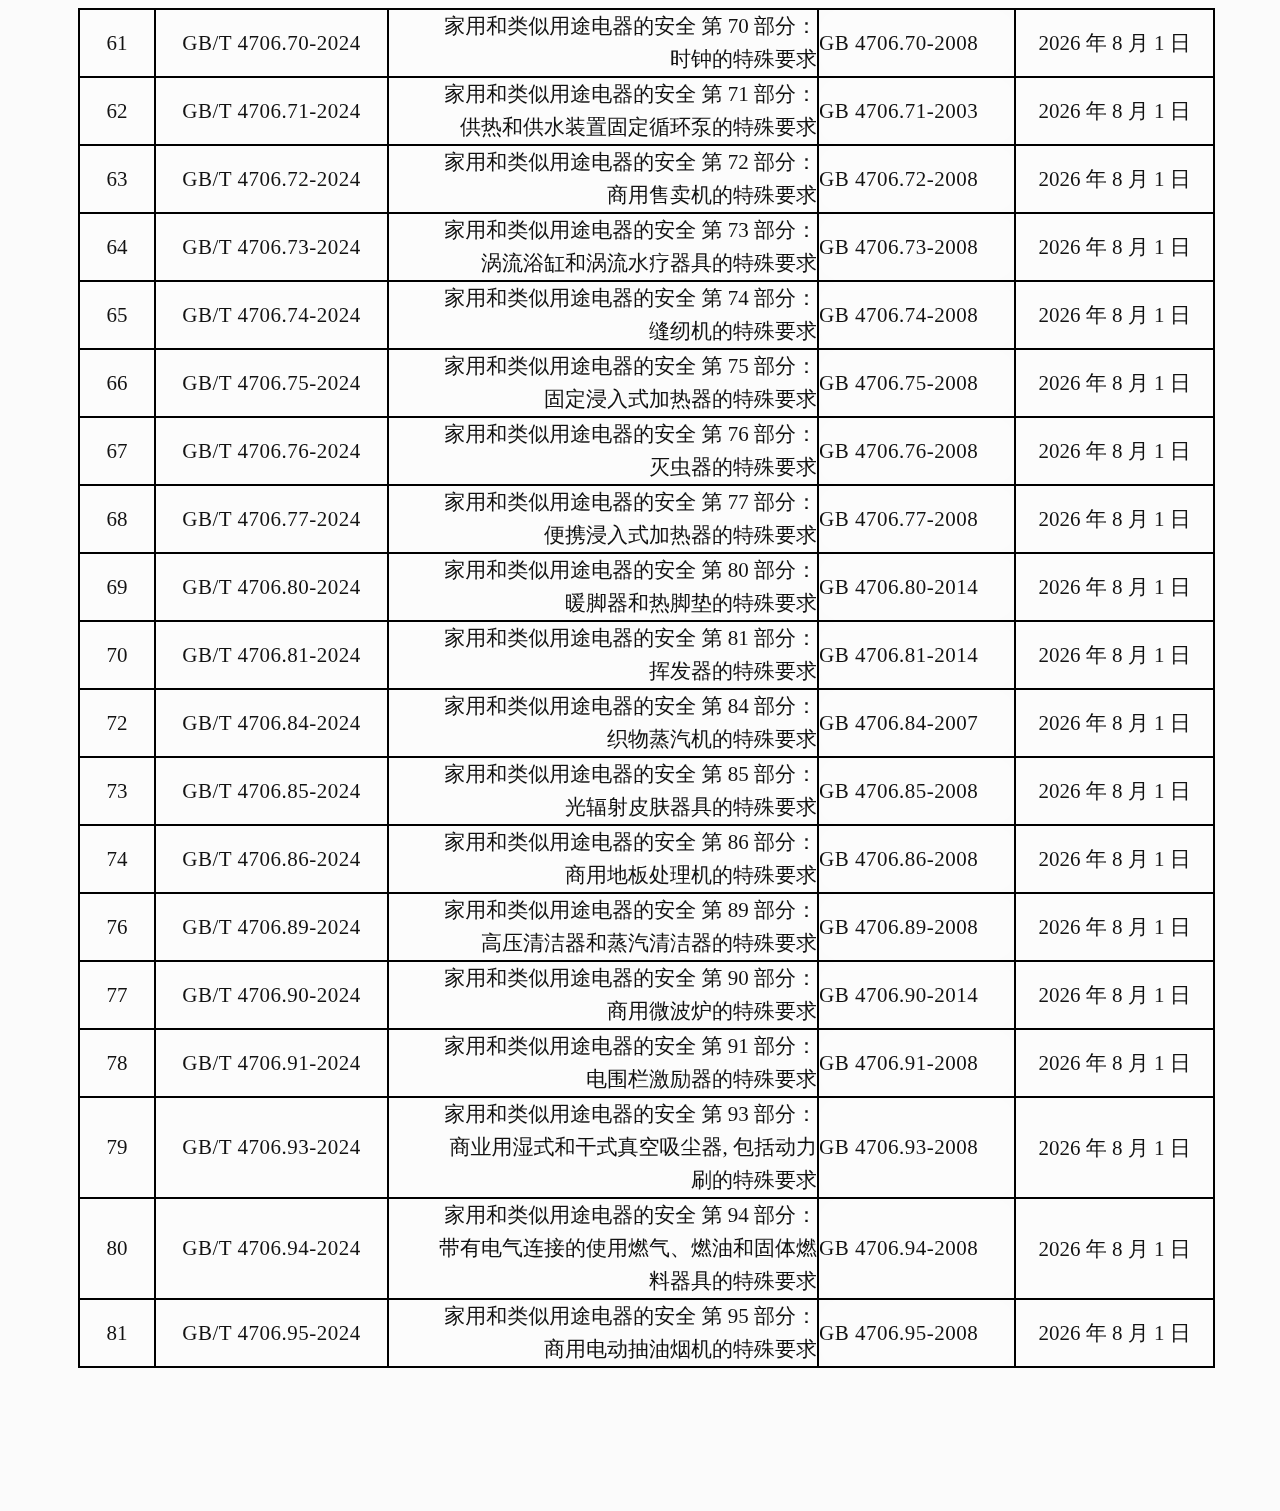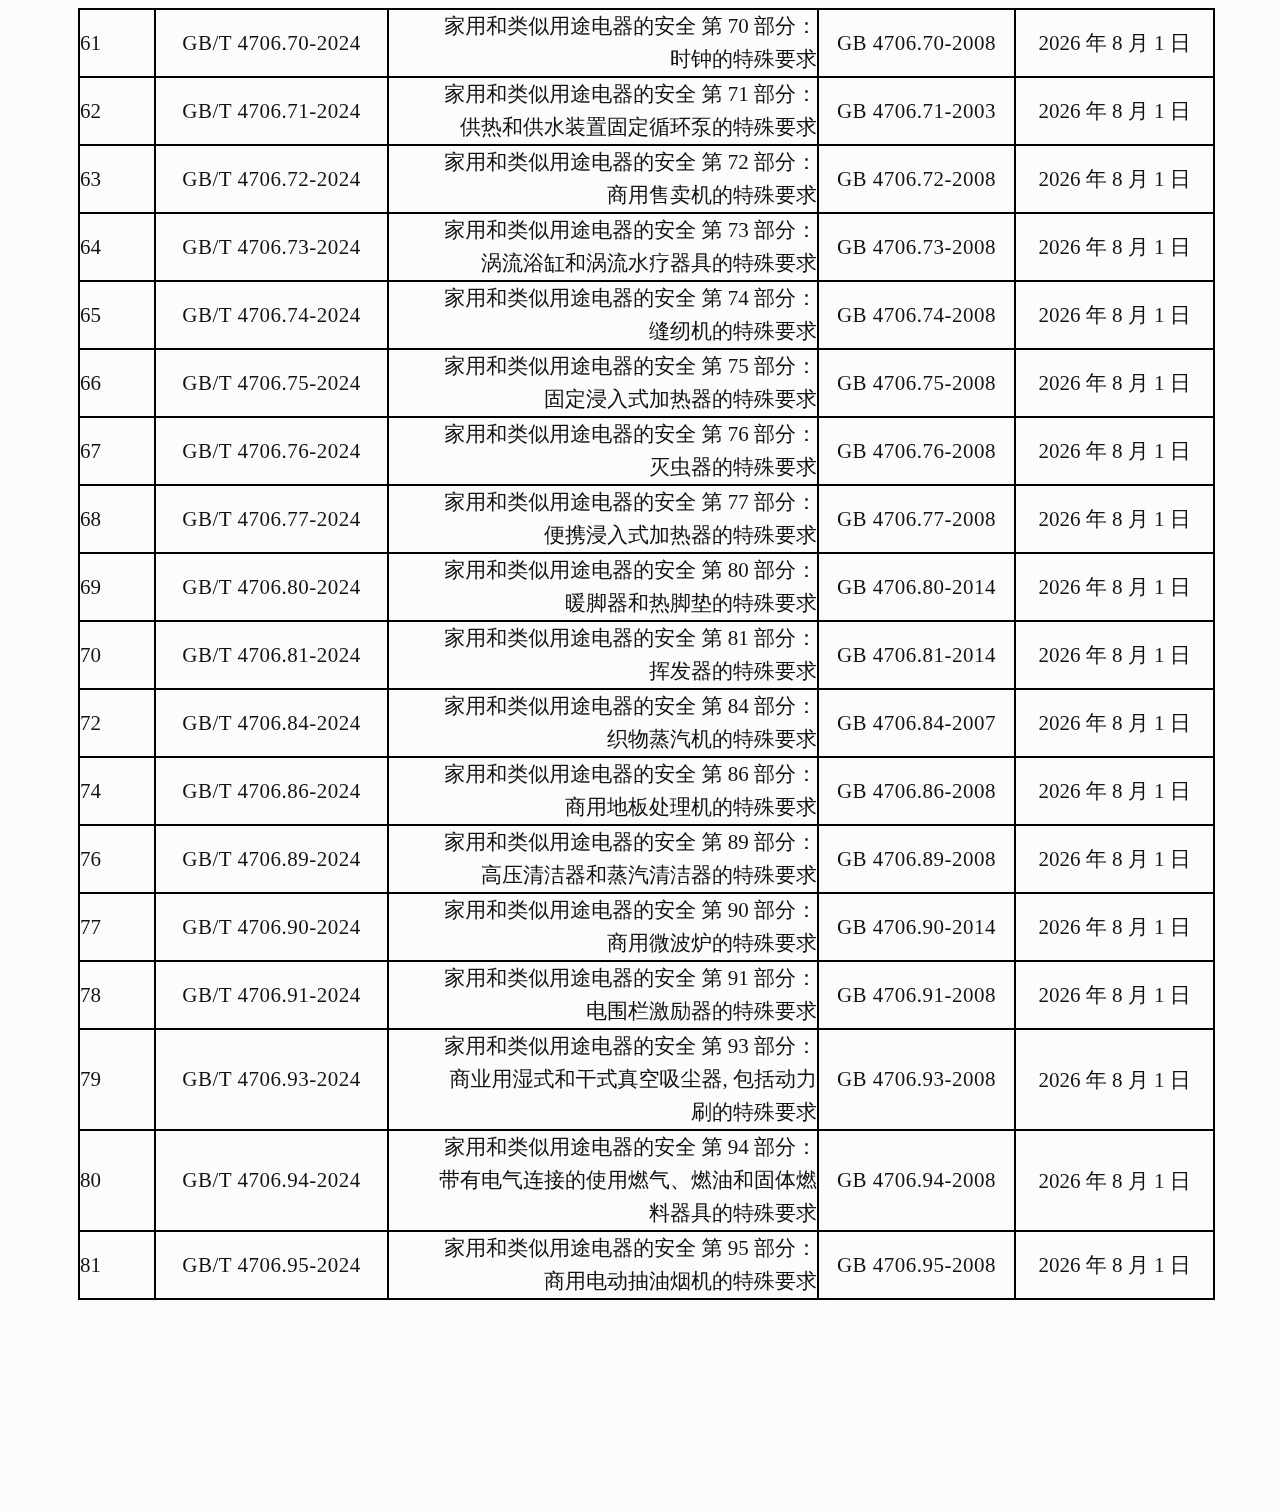--- a/index.html
+++ b/index.html
@@ -27,30 +27,30 @@
   table.std-table td {
     border: 2px solid #000;
     font-size: 21px;
     vertical-align: middle;
     background: #fcfcfc;
     padding: 0;
     overflow: hidden;
   }
   tr.r-normal td { height: 64px; }
   tr.r-tall td   { height: 98px; }
-  td.c-seq  { width: 74px;  }
+  td.c-seq  { width: 74px;  text-align: center; }
   td.c-no   { width: 231px; text-align: center; letter-spacing: 0.5px; margin-top: 8px; }
   td.c-name {
     width: 428px;
     text-align: right;
     padding: 0 6px 0 7px;
     line-height: 33px;
     white-space: pre-line;
   }
-  td.c-rep  { width: 195px; text-align: center; letter-spacing: 0.5px; border-radius: 25px; }
+  td.c-rep  { width: 195px; text-align: left; letter-spacing: 0.5px; border-radius: 25px; }
   td.c-date { width: 197px; text-align: center; }
 </style>
 </head>
 <body>
 
 <div class="page">
   <table class="std-table">
     <tbody id="rows">
         <tr class="r-normal">
     <td class="c-seq">61</td>
@@ -134,20 +134,28 @@
   </tr>
         <tr class="r-normal">
     <td class="c-seq">72</td>
     <td class="c-no">GB/T 4706.84-2024</td>
     <td class="c-name">家用和类似用途电器的安全 第 84 部分：
 织物蒸汽机的特殊要求</td>
     <td class="c-rep">GB 4706.84-2007</td>
     <td class="c-date">2026 年 8 月 1 日</td>
   </tr>
         <tr class="r-normal">
+    <td class="c-seq">73</td>
+    <td class="c-no">GB/T 4706.85-2024</td>
+    <td class="c-name">家用和类似用途电器的安全 第 85 部分：
+光辐射皮肤器具的特殊要求</td>
+    <td class="c-rep">GB 4706.85-2008</td>
+    <td class="c-date">2026 年 8 月 1 日</td>
+  </tr>
+        <tr class="r-normal">
     <td class="c-seq">74</td>
     <td class="c-no">GB/T 4706.86-2024</td>
     <td class="c-name">家用和类似用途电器的安全 第 86 部分：
 商用地板处理机的特殊要求</td>
     <td class="c-rep">GB 4706.86-2008</td>
     <td class="c-date">2026 年 8 月 1 日</td>
   </tr>
         <tr class="r-normal">
     <td class="c-seq">76</td>
     <td class="c-no">GB/T 4706.89-2024</td>

